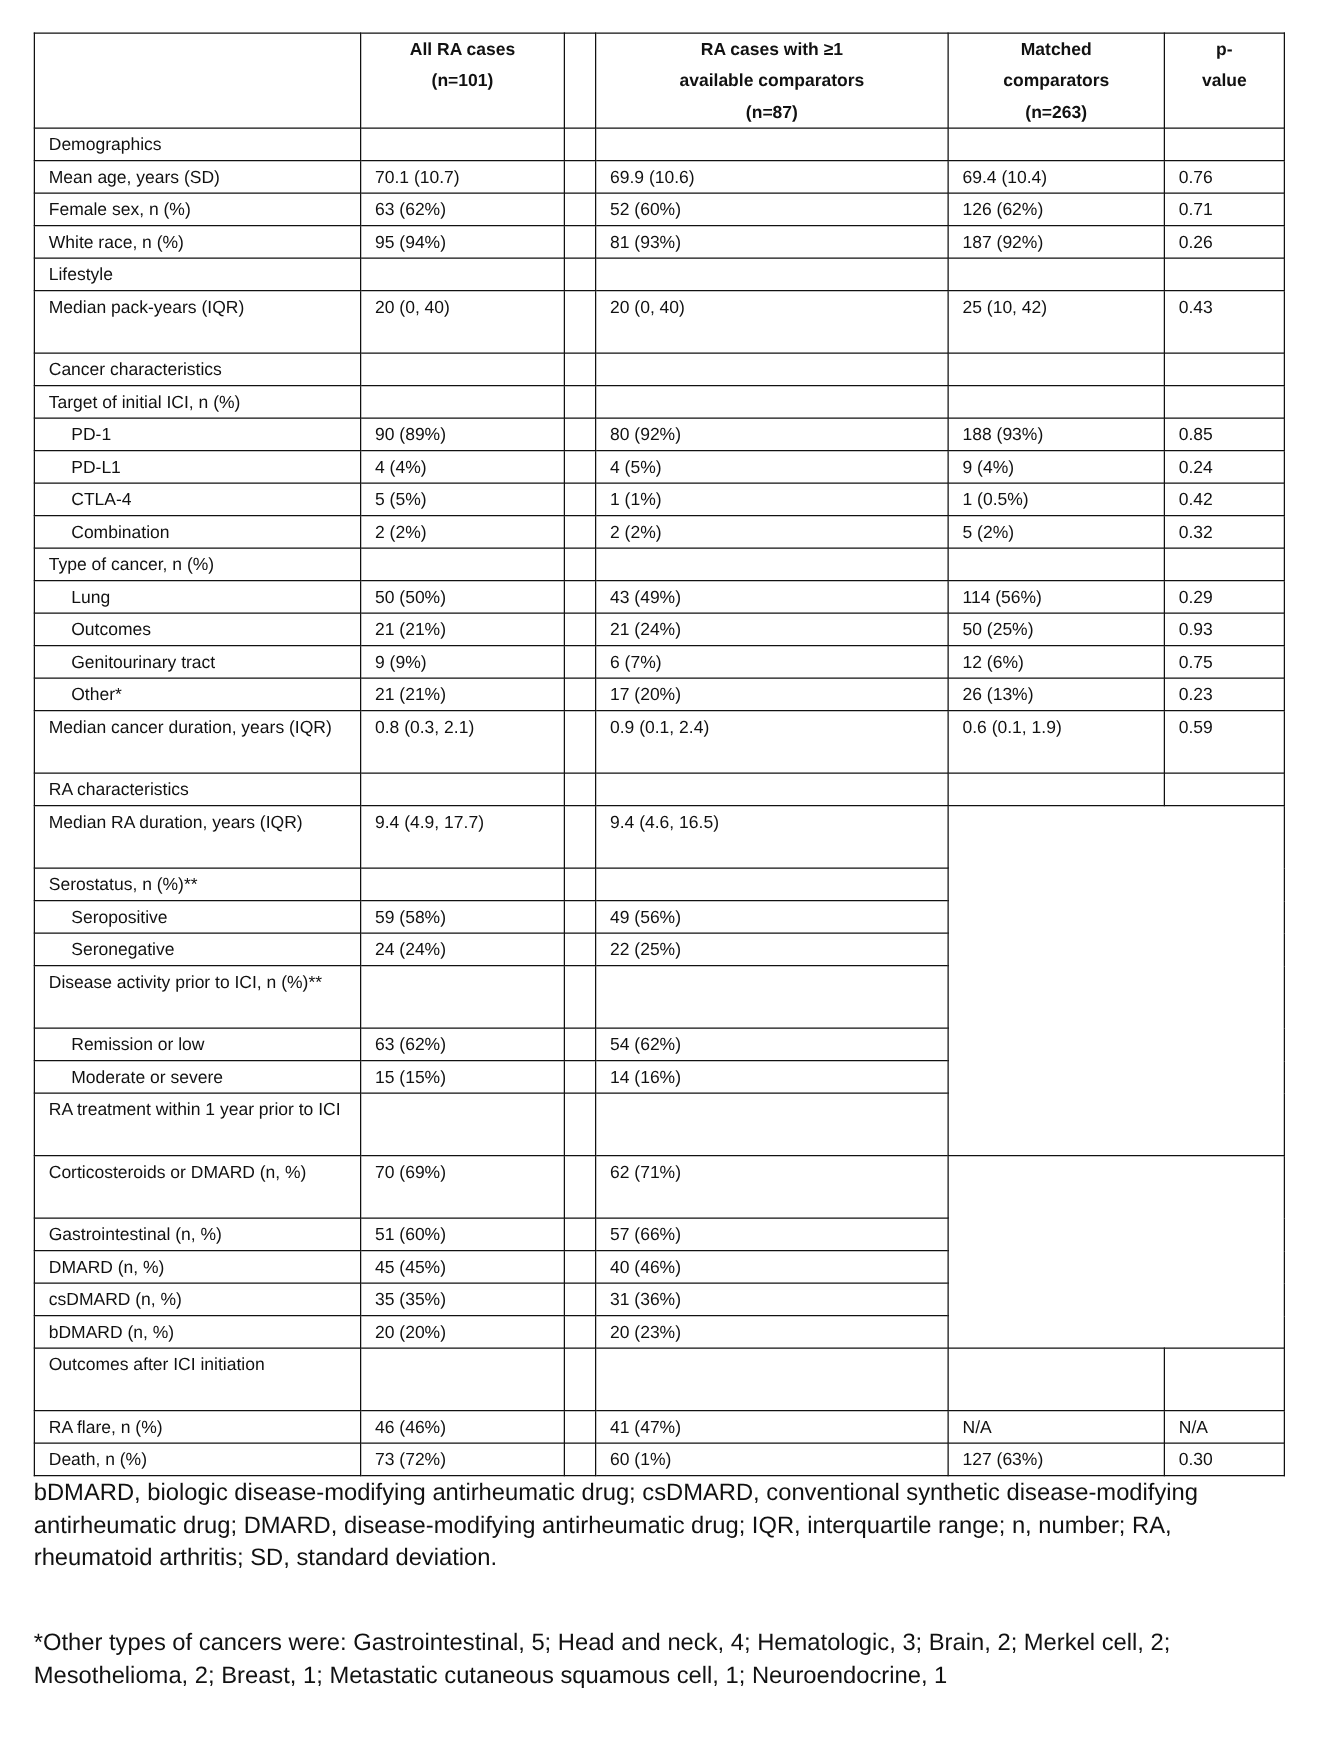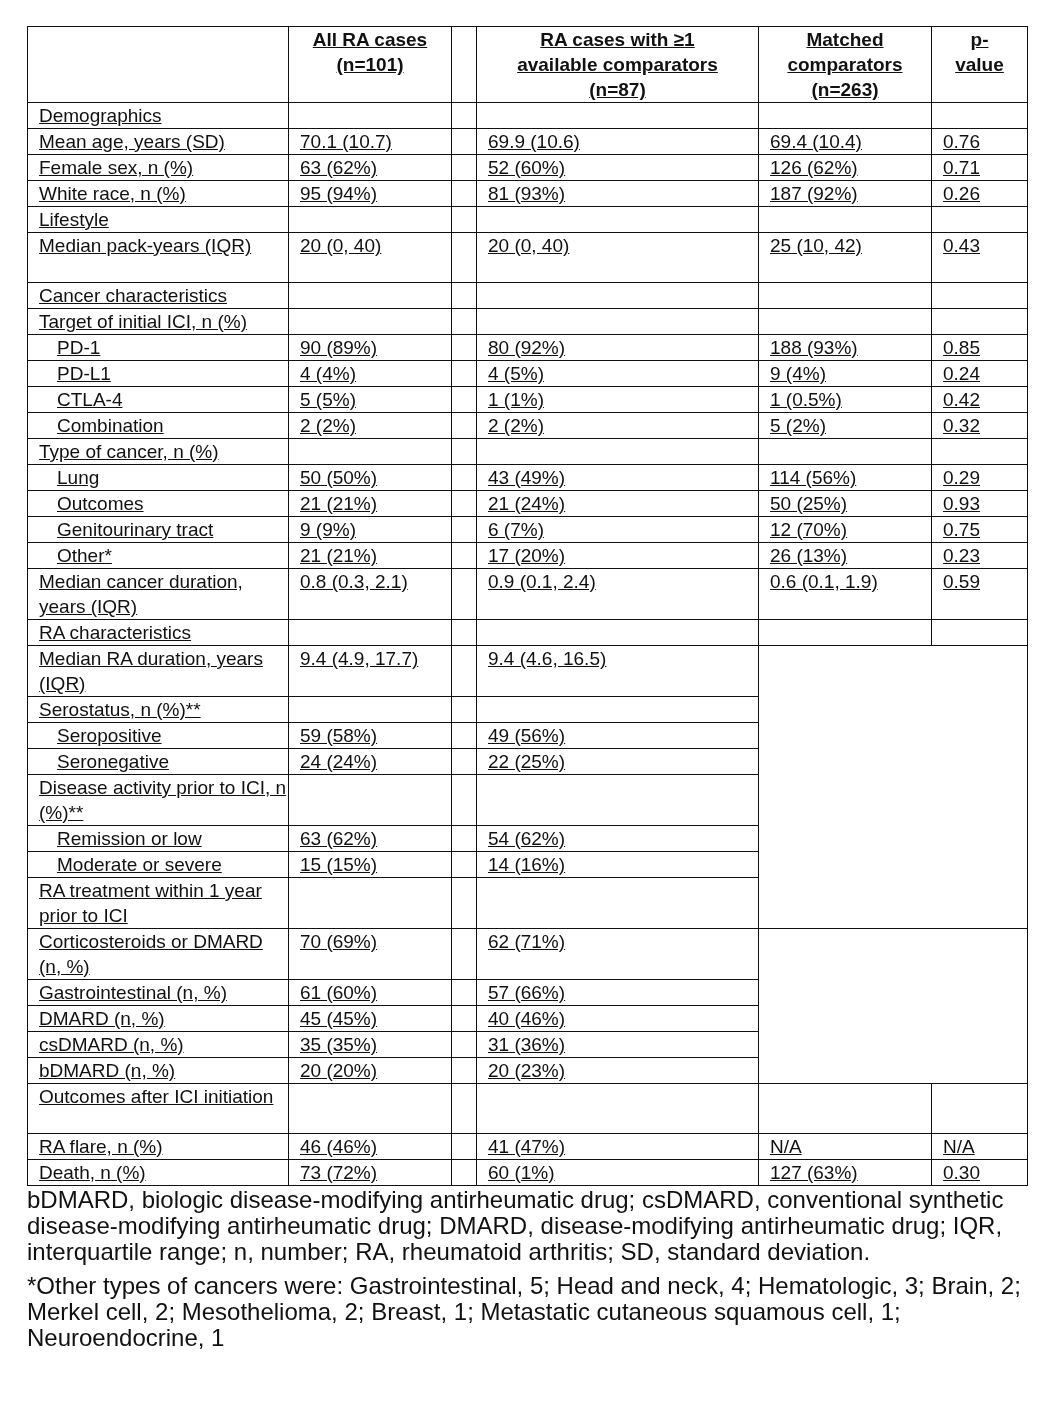--- a/index.html
+++ b/index.html
@@ -3,42 +3,42 @@
 <meta charset="utf-8">
 <style>
   html, body { margin: 0; padding: 0; background: #ffffff; }
   body {
     width: 1063px; height: 1408px; position: relative; overflow: hidden;
     font-family: "Liberation Sans", sans-serif; color: #111111;
   }
   #doc { position: absolute; left: 27px; top: 26px; width: 1000px; }
   table.t {
     border-collapse: collapse; table-layout: fixed; width: 1000px;
-    font-size: 19px; line-height: 25px; text-decoration: underline;
+    font-size: 14px; line-height: 25px;
   }
   table.t col.c0 { width: 261px; }
   table.t col.c1 { width: 163px; }
   table.t col.c2 { width: 25px; }
   table.t col.c3 { width: 282px; }
   table.t col.c4 { width: 173px; }
   table.t col.c5 { width: 96px; }
   table.t td, table.t th {
     border: 1.5px solid #111111; padding: 0 0 0 11px; vertical-align: top;
     text-align: left; font-weight: normal; overflow: hidden;
   }
   table.t th {
     font-weight: bold; text-align: center; padding: 0 4px; height: 75px;
   }
   .bold { font-weight: bold; }
   .indent { padding-left: 29px !important; }
   .h2 { height: 50px; }
   .blank { background: #ffffff; }
-  .notes { font-size: 24px; line-height: 26px; margin-top: 1px; }
+  .notes { font-size: 19px; line-height: 26px; margin-top: 1px; }
   .notes p { margin: 0; }
-  .notes p.gap { margin-top: 8px; }
+  .notes p.gap { margin-top: 42px; }
   .notes p.gap2 { margin-top: 16px; }
 </style>
 </head>
 <body>
 
 <div id="doc">
   <table class="t">
     <colgroup>
       <col class="c0">
         <col class="c1">
@@ -179,21 +179,21 @@
         <td></td>
         <td>21 (24%)</td>
         <td>50 (25%)</td>
         <td>0.93</td>
       </tr>
       <tr>
         <td class="indent">Genitourinary tract</td>
         <td>9 (9%)</td>
         <td></td>
         <td>6 (7%)</td>
-        <td>12 (70%)</td>
+        <td>12 (6%)</td>
         <td>0.75</td>
       </tr>
       <tr>
         <td class="indent">Other*</td>
         <td>21 (21%)</td>
         <td></td>
         <td>17 (20%)</td>
         <td>26 (13%)</td>
         <td>0.23</td>
       </tr>
@@ -266,21 +266,21 @@
       </tr>
       <tr class="h2">
         <td>Corticosteroids or DMARD (n, %)</td>
         <td>70 (69%)</td>
         <td></td>
         <td>62 (71%)</td>
         <td class="blank" colspan="2" rowspan="5"></td>
       </tr>
       <tr>
         <td>Gastrointestinal (n, %)</td>
-        <td>61 (60%)</td>
+        <td>51 (60%)</td>
         <td></td>
         <td>57 (66%)</td>
       </tr>
       <tr>
         <td>DMARD (n, %)</td>
         <td>45 (45%)</td>
         <td></td>
         <td>40 (46%)</td>
       </tr>
       <tr>

